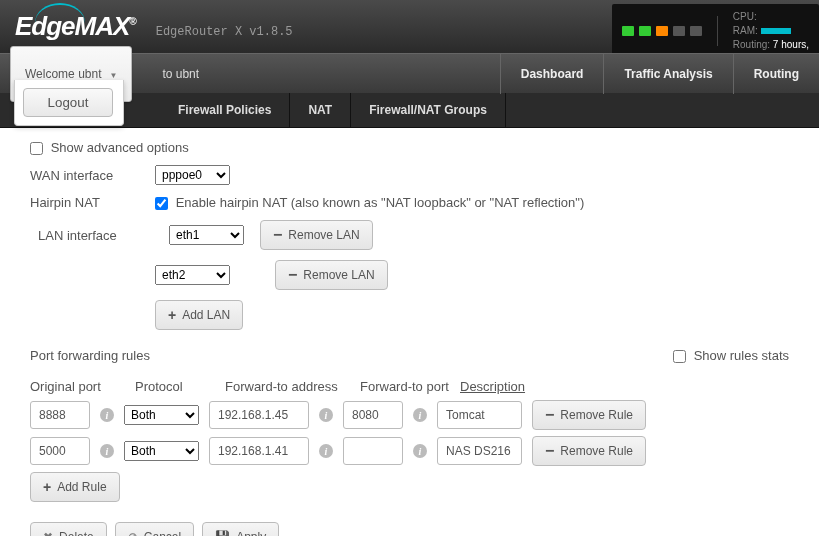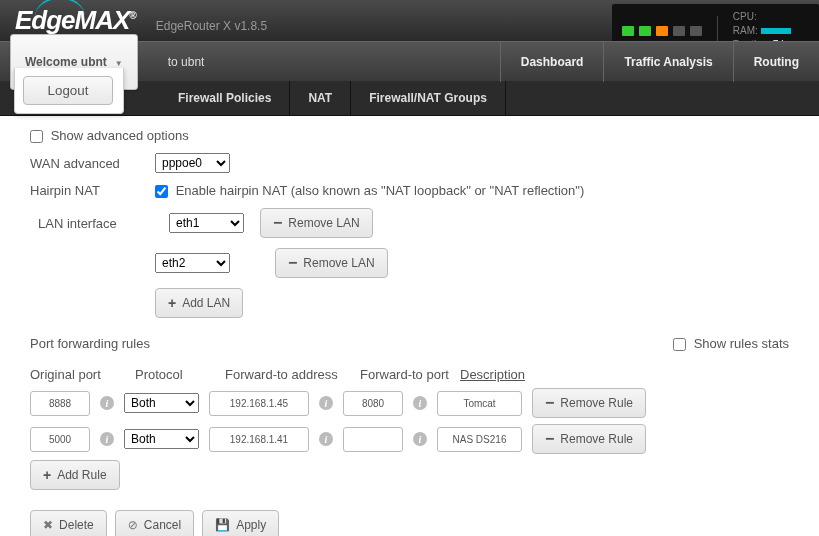--- a/index.html
+++ b/index.html
@@ -1,36 +1,36 @@
 <!DOCTYPE html>
 <html><head>
 <meta charset="utf-8">
 <style>
   * { box-sizing: border-box; margin: 0; padding: 0; font-family: Arial, Helvetica, sans-serif; }
   body { background: #fff; font-size: 13px; color: #333; width: 819px; }
   
   
-  .header { background: linear-gradient(#4a4a4a, #2a2a2a); height: 41px; display: flex; align-items: center; padding: 12px 15px; position: relative; }
+  .header { background: linear-gradient(#4a4a4a, #2a2a2a); height: 53px; display: flex; align-items: center; padding: 12px 15px; position: relative; }
   .logo { font-size: 26px; font-weight: bold; font-style: italic; color: #fff; letter-spacing: -1px; position: relative; }
   .logo-arc { position: absolute; top: -8px; left: 20px; width: 50px; height: 20px; border-top: 2px solid #0bc; border-radius: 50%/100% 100% 0 0; }
-  .subtitle { color: #999; font-size: 12px; margin-left: 20px; margin-top: 10px; }
+  .subtitle { color: #999; font-size: 12px; margin-left: 20px; margin-top: 10px; font-family: Liberation Mono, monospace; }
   .status-panel { position: absolute; right: 0; top: 4px; background: #111; display: flex; align-items: center; padding: 6px 10px; gap: 15px; border-radius: 2px;}
   .port-lights { display: flex; gap: 5px; }
   .port-light { width: 12px; height: 10px; border-radius: 1px; background: #555; }
   .port-light.green { background: #3c3; }
   .port-light.orange { background: #f80; }
   .port-divider { width: 1px; height: 30px; background: #444; }
   .stats { font-size: 10px; color: #888; line-height: 1.4; }
   .stats .v { color: #fff; }
   .cpu-bar { display:inline-block; width: 30px; height: 6px; background: #0bc; vertical-align: middle;}
   
   
   .navbar { background: linear-gradient(#555, #3a3a3a); height: 40px; display: flex; align-items: center; padding-left: 10px; position: relative; border-top: 1px solid #666;}
   .welcome-menu { position: relative; }
-  .welcome-btn { background: linear-gradient(#f9f9f9,#eaeaea); border: 1px solid #bbb; color: #555; padding: 20px 14px; border-radius: 3px; cursor: pointer; font-size: 12px; box-shadow: 0 1px 2px rgba(0,0,0,.2); font-weight: bold;}
+  .welcome-btn { background: linear-gradient(#f9f9f9,#eaeaea); border: 1px solid #bbb; color: #555; padding: 20px 14px; border-radius: 3px; cursor: pointer; font-size: 12px; box-shadow: 0 1px 2px rgba(0,0,0,.2);}
   .welcome-btn::after { content: "▼"; font-size: 8px; margin-left: 8px; color: #777;}
   .dropdown { position: absolute; top: 34px; left: 4px; background: #fff; border: 1px solid #ccc; border-top: none; width: 110px; padding: 8px; box-shadow: 0 2px 5px rgba(0,0,0,.2); border-radius: 0 0 4px 4px;}
   .dropdown button { background: linear-gradient(#f9f9f9,#e8e8e8); border:1px solid #bbb; color:#555; padding: 6px 14px; border-radius: 4px; cursor: pointer; width: 90px;}
   .navbar .link { color: #ddd; font-size: 12px; margin-left: 30px; cursor: pointer;}
   .nav-tabs { position: absolute; right: 0; display: flex; height: 40px;}
   .nav-tab { color: #eee; padding: 0 20px; font-size: 12px; display: flex; align-items: center; font-weight: bold; border-left: 1px solid #666; cursor: pointer; text-align: center; }
   
   
   .subtabs { background: #2b2b2b; height: 35px; display: flex; align-items: stretch; padding-left: 160px; border-bottom: 1px solid #111;}
   .subtab { color: #ddd; font-size: 12px; padding: 0 18px; display:flex; align-items:center; font-weight: bold; border-right: 1px solid #111; cursor: pointer;}
@@ -51,21 +51,21 @@
   
   .section-title { margin-top: 18px; margin-bottom: 8px; color: #555; display: flex; justify-content: space-between; align-items: center;}
   
   .rules-header { display: flex; gap: 10px; color: #555; margin-bottom: 6px; margin-top: 16px;}
   .col-oport { width: 95px;}
   .col-proto { width: 80px;}
   .col-addr { width: 125px;}
   .col-fport { width: 90px;}
   .col-desc { width: 95px; text-decoration: underline;}
   .rules-row { display: flex; gap: 10px; align-items: center; margin-bottom: 6px;}
-  .rules-row input[type=text] { border: 1px solid #bbb; padding: 6px 8px; border-radius: 3px; font-size: 10px; color: #555; text-align: center;}
+  .rules-row input[type=text] { border: 1px solid #bbb; padding: 6px 8px; border-radius: 3px; font-size: 12px; color: #555;}
   .inp-oport { width: 60px;}
   .inp-addr { width: 100px;}
   .inp-fport { width: 60px;}
   .inp-desc { width: 85px;}
   .info-icon { display: inline-flex; width: 14px; height: 14px; background: #bbb; color: #fff; border-radius: 50%; font-size: 10px; align-items: center; justify-content: center; font-style: italic; font-family: Georgia, serif; font-weight: bold;}
   select.proto { width: 70px; font-size: 12px;}
   
   .actions-row { margin-top: 20px; display: flex; gap: 8px;}
 </style>
 </head>
@@ -118,21 +118,21 @@
 <div class="content">
 
   <div class="row">
     <label>
       <input type="checkbox" style="">
       <span>Show advanced options</span>
     </label>
   </div>
 
   <div class="row">
-    <div class="label-col">WAN advanced</div>
+    <div class="label-col">WAN interface</div>
     <select>
       <option>pppoe0</option>
     </select>
   </div>
 
   <div class="row">
     <div class="label-col">Hairpin NAT</div>
     <label>
       <input type="checkbox" checked="" style="">
       <span>Enable hairpin NAT (also known as "NAT loopback" or "NAT reflection")</span>

